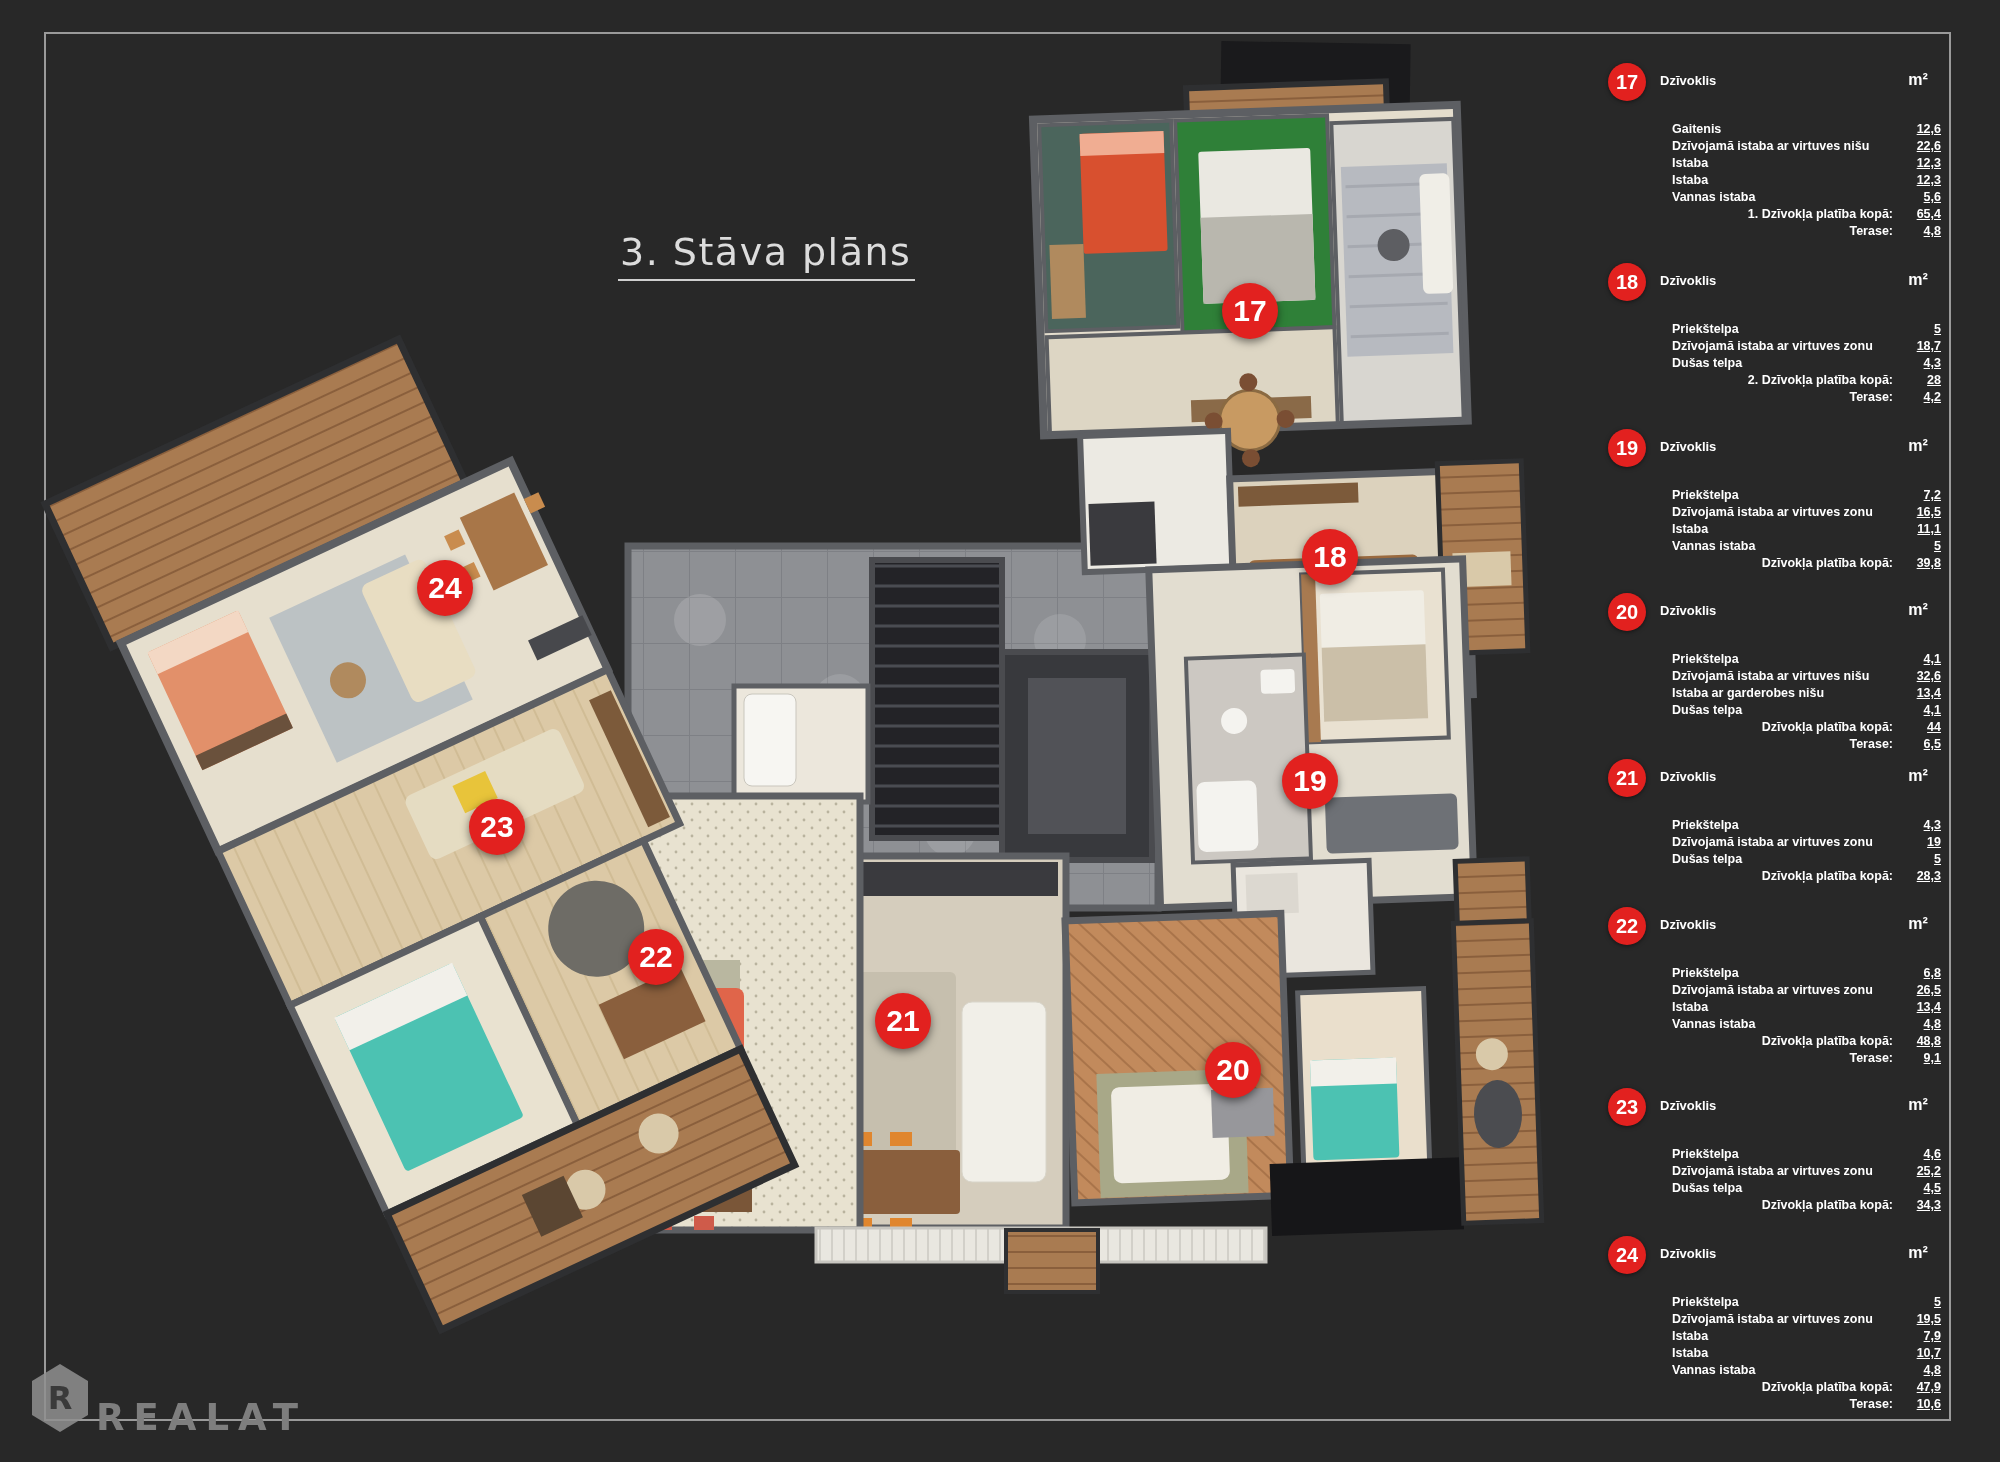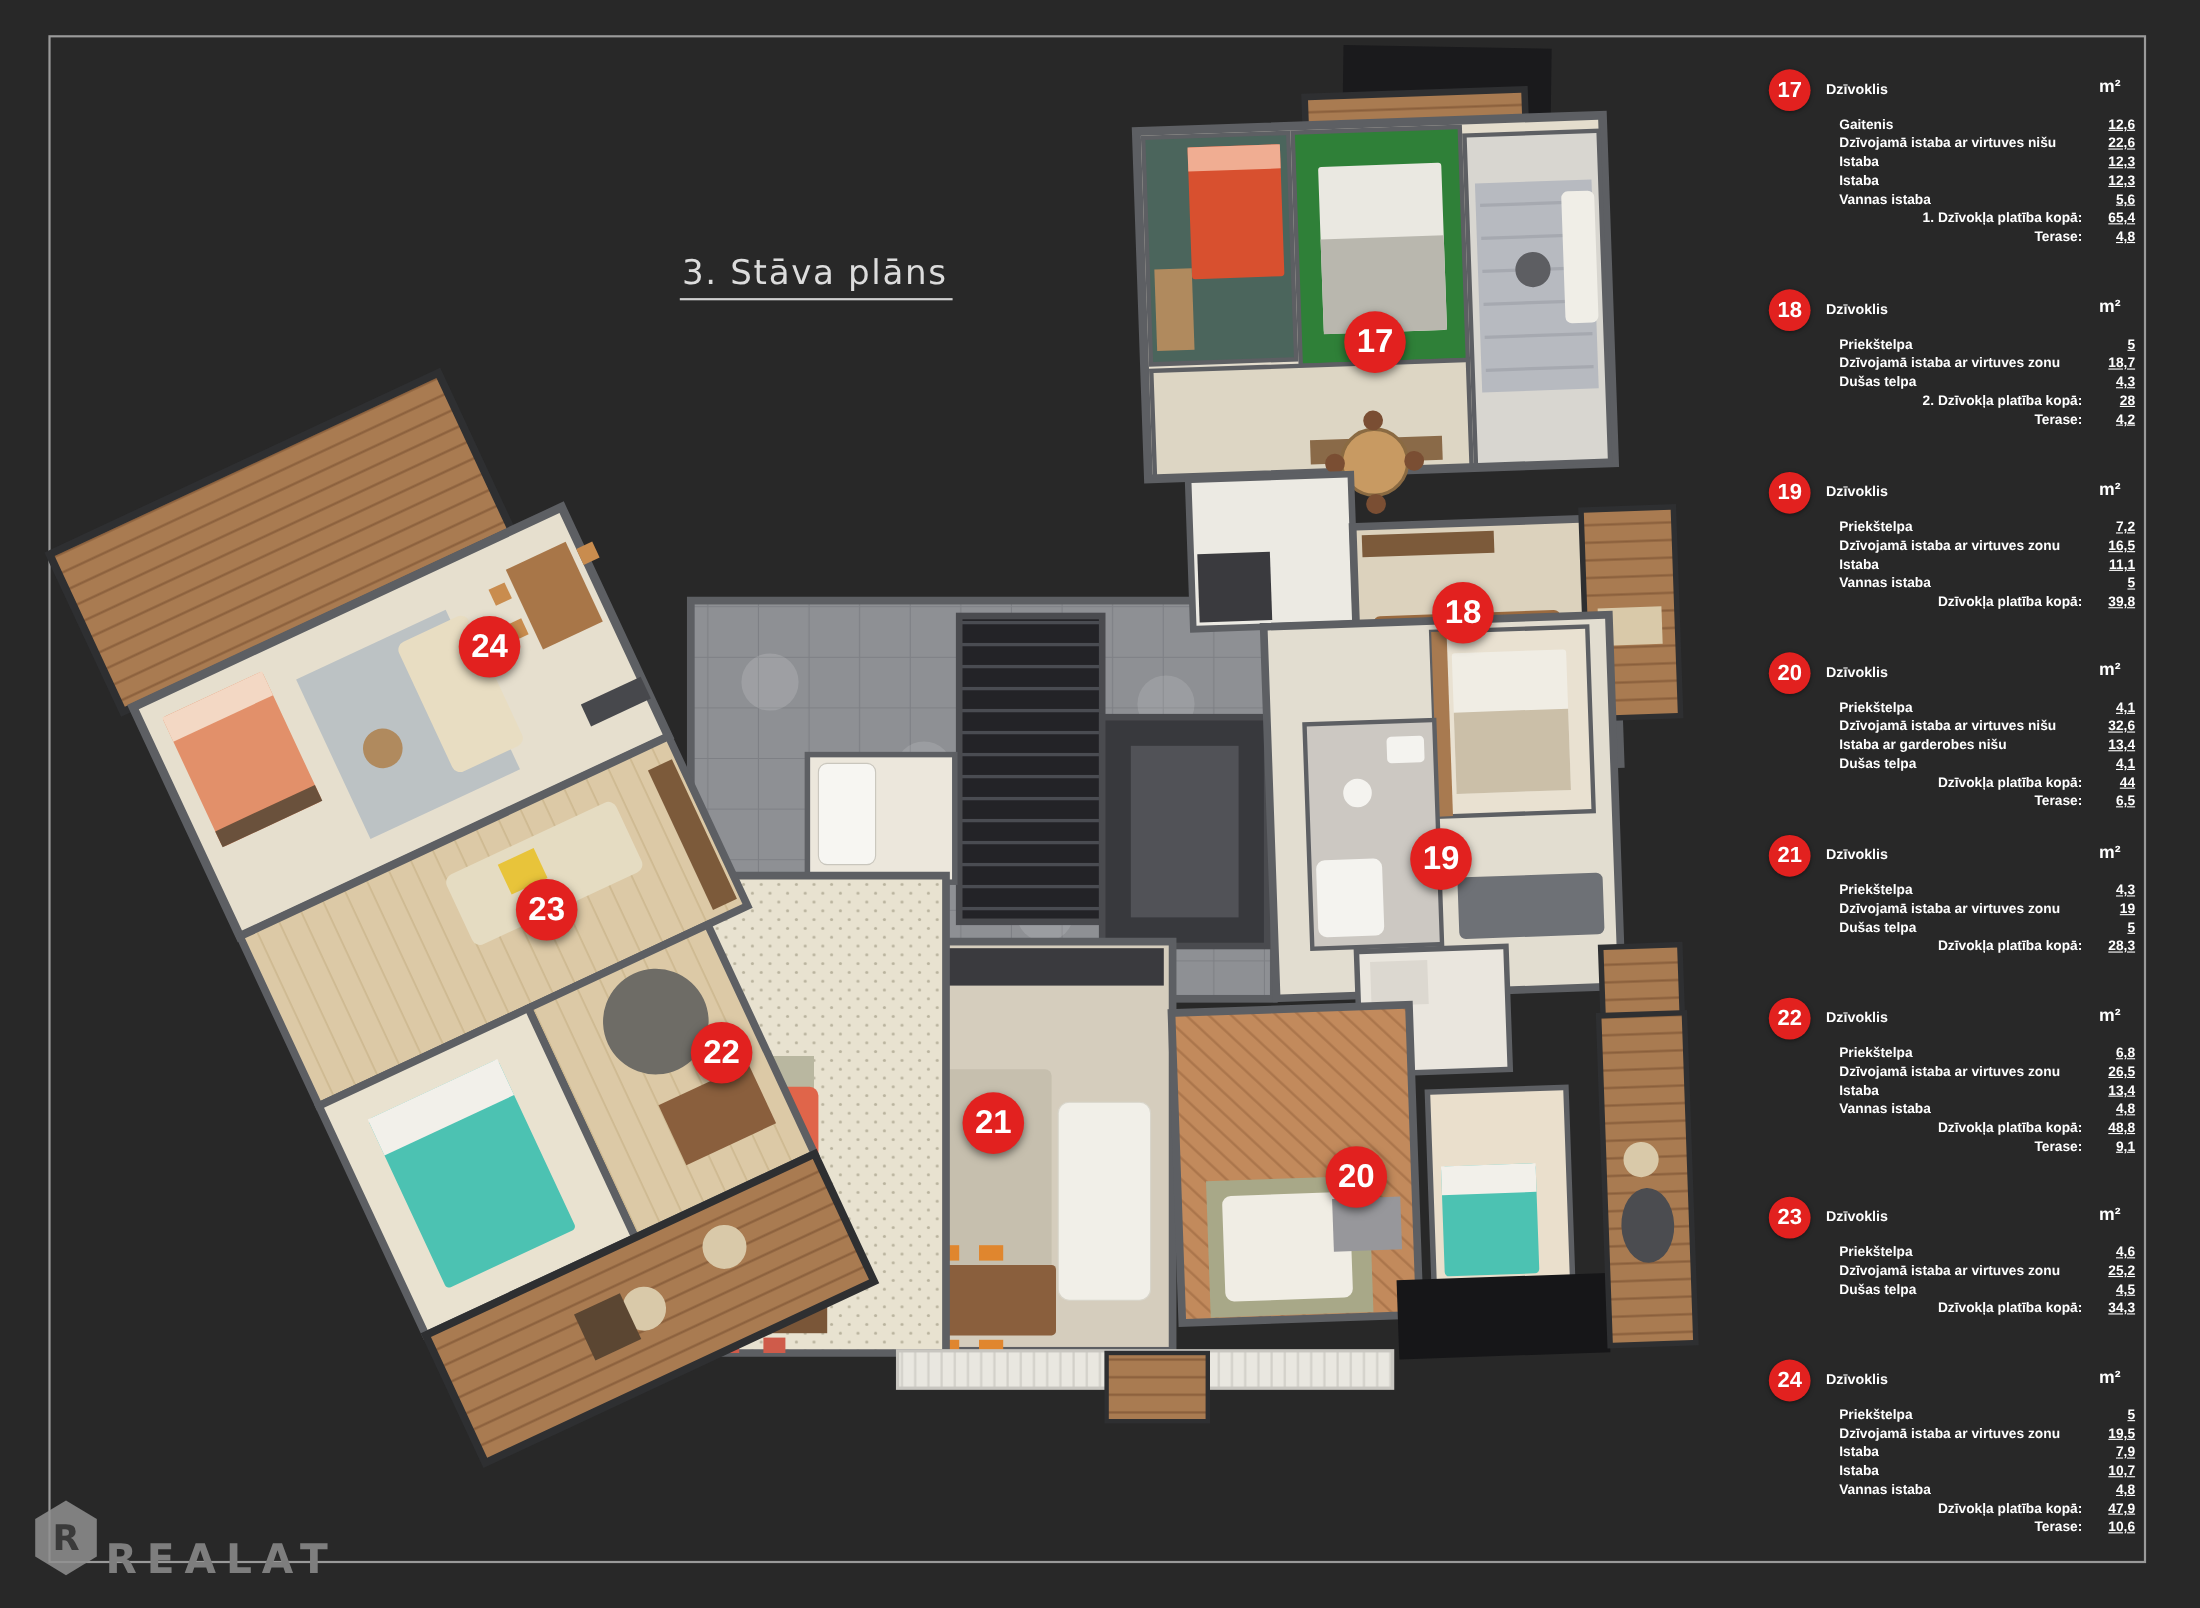--- a/index.html
+++ b/index.html
@@ -3,34 +3,34 @@
 <meta charset="utf-8">
 <style>
   html,body{margin:0;padding:0;background:#282828;}
   #stage{position:relative;width:2000px;height:1462px;background:#282828;overflow:hidden;
          font-family:"Liberation Sans",sans-serif;}
   
   #frame{position:absolute;left:44px;top:32px;width:1907px;height:1389px;
          border:2px solid #9a9a9a;box-sizing:border-box;}
   
   #floor-title{position:absolute;left:618px;top:230px;color:#dcdcdc;
-               font-family:"DejaVu Sans",sans-serif;font-weight:400;font-size:31px;
+               font-family:"DejaVu Sans",sans-serif;font-weight:400;font-size:38px;
                letter-spacing:1.5px;border-bottom:2px solid #cfcfcf;padding:0 4px 5px 2px;}
   
   #legend{position:absolute;left:1608px;top:0;width:333px;height:1462px;color:#fff;}
   .apt{position:absolute;left:0;width:333px;}
   .apt-head{position:relative;height:38px;}
   .badge{position:absolute;left:0;top:0;width:38px;height:38px;border-radius:50%;
          background:#e2211f;color:#fff;font-weight:bold;font-size:20px;
          display:flex;align-items:center;justify-content:center;
          box-shadow:0 1px 4px rgba(0,0,0,.5);}
   .apt-head .lbl{position:absolute;left:52px;top:10px;font-weight:bold;font-size:13px;}
   .apt-head .val{position:absolute;right:0;top:8px;width:46px;text-align:center;
                  font-weight:bold;font-size:16px;}
-  .rows{margin-top:4px;padding-left:64px;}
+  .rows{margin-top:20px;padding-left:64px;}
   .row{display:flex;height:17px;line-height:17px;font-size:12.5px;font-weight:bold;}
   .row .lbl{flex:1;text-align:left;white-space:nowrap;}
   .row.total .lbl{text-align:right;padding-right:2px;}
   .row .val{width:46px;text-align:right;text-decoration:underline;}
   
   .plan-marker{position:absolute;width:56px;height:56px;border-radius:50%;background:#e2211f;
                color:#fff;font-weight:bold;font-size:30px;display:flex;align-items:center;
                justify-content:center;box-shadow:0 3px 8px rgba(0,0,0,.5);}
   
   #logo{position:absolute;left:30px;top:1362px;width:280px;height:76px;}

